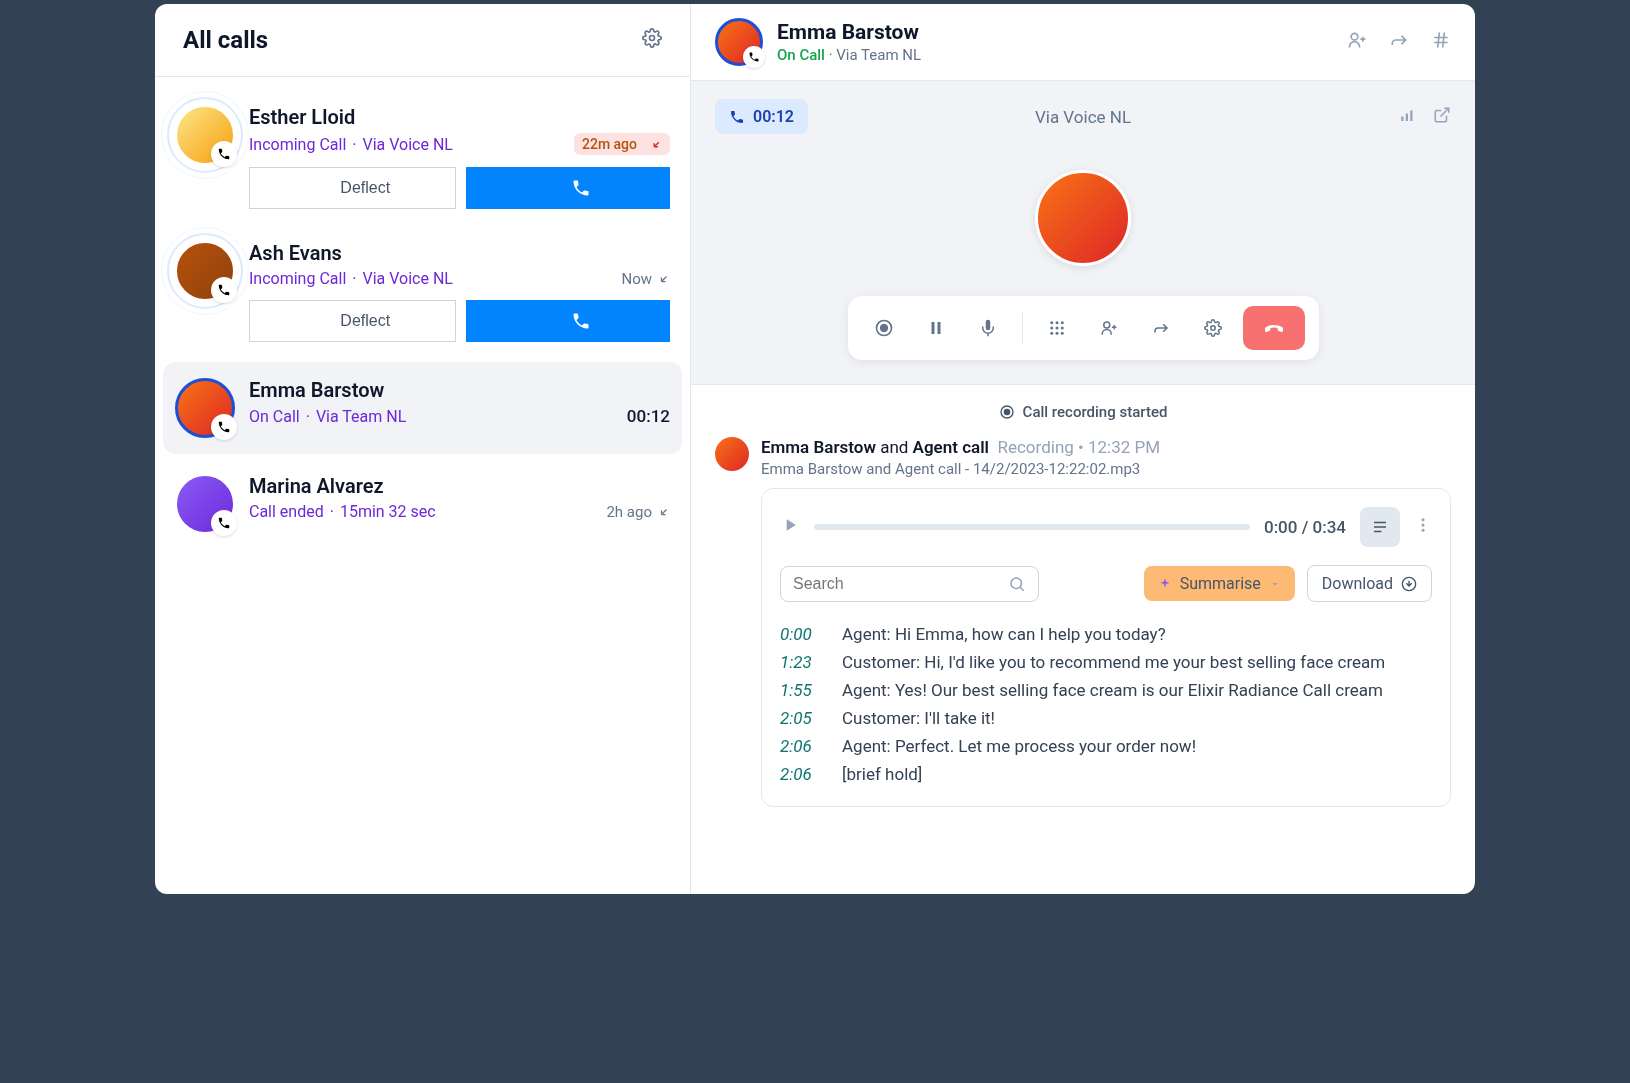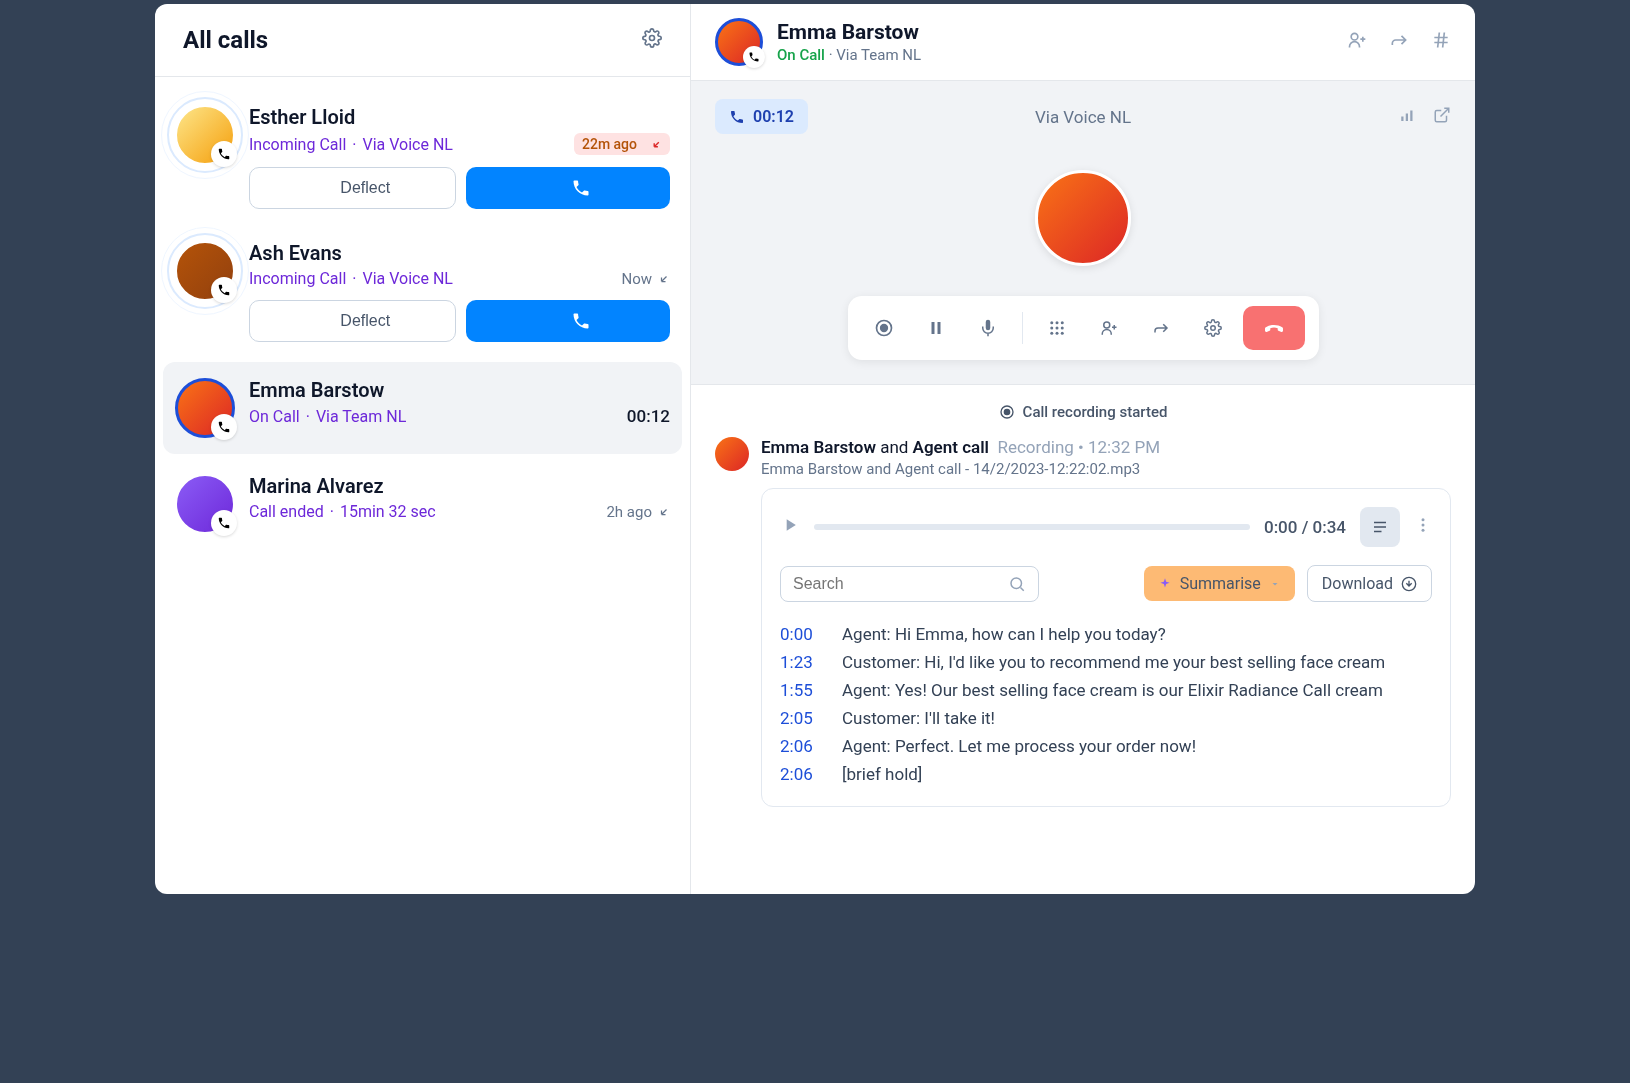--- a/index.html
+++ b/index.html
@@ -130,21 +130,21 @@
   gap: 6px;
 }
 .call-actions {
   display: flex;
   gap: 10px;
   margin-top: 12px;
 }
 .btn {
   flex: 1;
   height: 42px;
-  border-radius: 10px;
+  border-radius: 0;
   font-size: 16px;
   font-weight: 500;
   display: flex;
   align-items: center;
   justify-content: center;
   cursor: pointer;
   border: none;
   padding-left: 26px;
 }
 .btn-outline {
@@ -383,21 +383,21 @@
 }
 .transcript {
   margin-top: 18px;
 }
 .t-line {
   display: flex;
   gap: 18px;
   padding: 4px 0;
   font-size: 17px;
 }
-.t-time { color: #1d4ed8; width: 44px; flex-shrink: 0; }
+.t-time { color: #0f766e; width: 44px; flex-shrink: 0; font-style: italic; }
 .t-text { color: #334155; }
 .phone-svg { fill: currentColor; }
 </style>
 </head>
 <body>
 
 <div class="app">
 
   <aside class="sidebar">
     <div class="sidebar-header">

